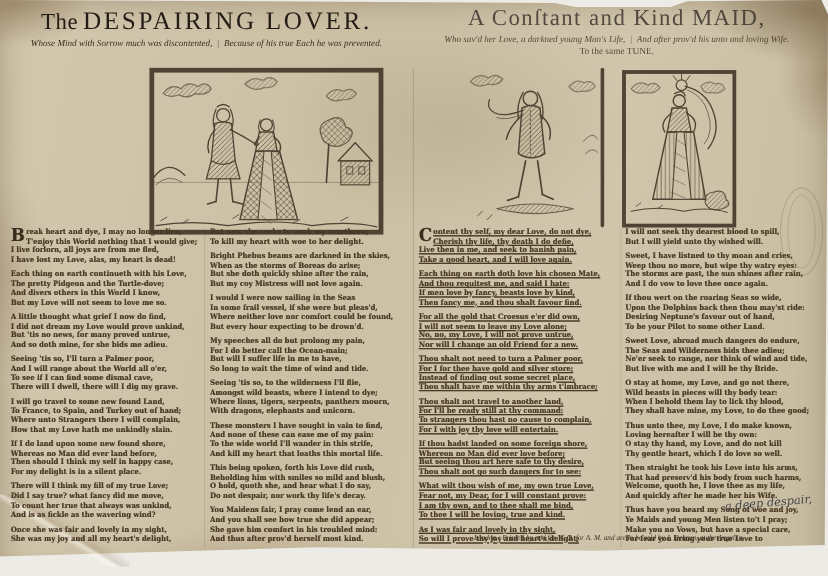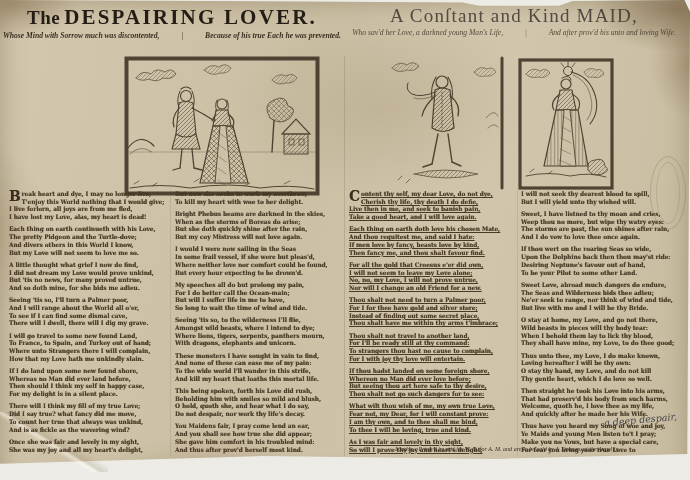--- a/index.html
+++ b/index.html
@@ -21,27 +21,27 @@
       radial-gradient(200px 120px at 55% 22%, rgba(120,96,62,.15), rgba(120,96,62,0) 75%),
       linear-gradient(100deg,#d3c8ae,#cbbfa4 40%,#d1c6ac 68%,#c7bb9f);
     clip-path:polygon(0 0,67% .5%,69.5% 1.2%,81% 1.2%,83% .2%,99.2% 0,100% 2.5%,99.6% 94.6%,72% 95.6%,38% 95%,0 96.6%);
     box-shadow:inset 0 0 26px rgba(92,70,42,.38);
   }
   .crease{position:absolute;left:-12px;bottom:8px;width:120px;height:60px;
     background:linear-gradient(32deg, rgba(255,252,244,0) 46%, rgba(255,252,244,.5) 50%, rgba(120,96,62,.18) 53%, rgba(120,96,62,0) 60%);
     pointer-events:none;}
   
   .title-area{position:absolute;top:5px;text-align:center;color:#241d15;}
-  .title-left{left:4px;width:336px;font-weight:bold;}
+  .title-left{left:4px;width:336px;}
   .title-right{left:344px;width:340px;color:#38302a;opacity:.82;}
   .title-line{white-space:nowrap;}
   .t-pre{font-size:19px;letter-spacing:.5px;}
   .t-main{font-size:21px;letter-spacing:2.2px;}
   .t-right{font-size:19px;letter-spacing:1.2px;}
-  .subtitle{margin-top:1px;font-size:7.6px;font-style:italic;color:#3a2e21;display:flex;justify-content:center;gap:22px;white-space:nowrap;}
+  .subtitle{margin-top:1px;font-size:7.6px;font-style:italic;color:#3a2e21;display:flex;justify-content:center;gap:4px;white-space:nowrap;}
   .subtitle .bar{font-style:normal;opacity:.8;}
   .tuneline{margin-top:1px;font-size:7.8px;color:#3a2e21;white-space:nowrap;}
   .tuneline .tname{font-style:italic;}
   
   .woodcut{position:absolute;}
   .wc-couple{left:124px;top:56px;width:196px;height:140px;}
   .wc-man{left:386px;top:54px;width:120px;height:138px;}
   .wc-maid{left:518px;top:58px;width:96px;height:132px;}
   .woodcut svg{display:block;width:100%;height:100%;opacity:.88;}
   
@@ -93,20 +93,24 @@
     </div>
   </div>
 
   <div class="title-area title-right">
     <div class="title-line t-right">A Conſtant and Kind MAID,</div>
     <div class="subtitle">
       <span>Who sav'd her Love, a darkned young Man's Life,</span>
       <span class="bar">|</span>
       <span>And after prov'd his unto and loving Wife.</span>
     </div>
+    <div class="tuneline">
+      <span>To the same</span>
+      <span>TUNE.</span>
+    </div>
   </div>
 
   <div class="woodcut wc-couple">
     <svg viewBox="0 0 196 140" xmlns="http://www.w3.org/2000/svg">
       <defs>
         <pattern id="h1" width="4" height="4" patternUnits="userSpaceOnUse">
           <path d="M0,4 L4,0" stroke="#4a3a2a" stroke-width=".6"></path>
         </pattern>
         <pattern id="h2" width="5" height="5" patternUnits="userSpaceOnUse">
           <path d="M0,5 L5,0 M0,0 L5,5" stroke="#4a3a2a" stroke-width=".55"></path>

